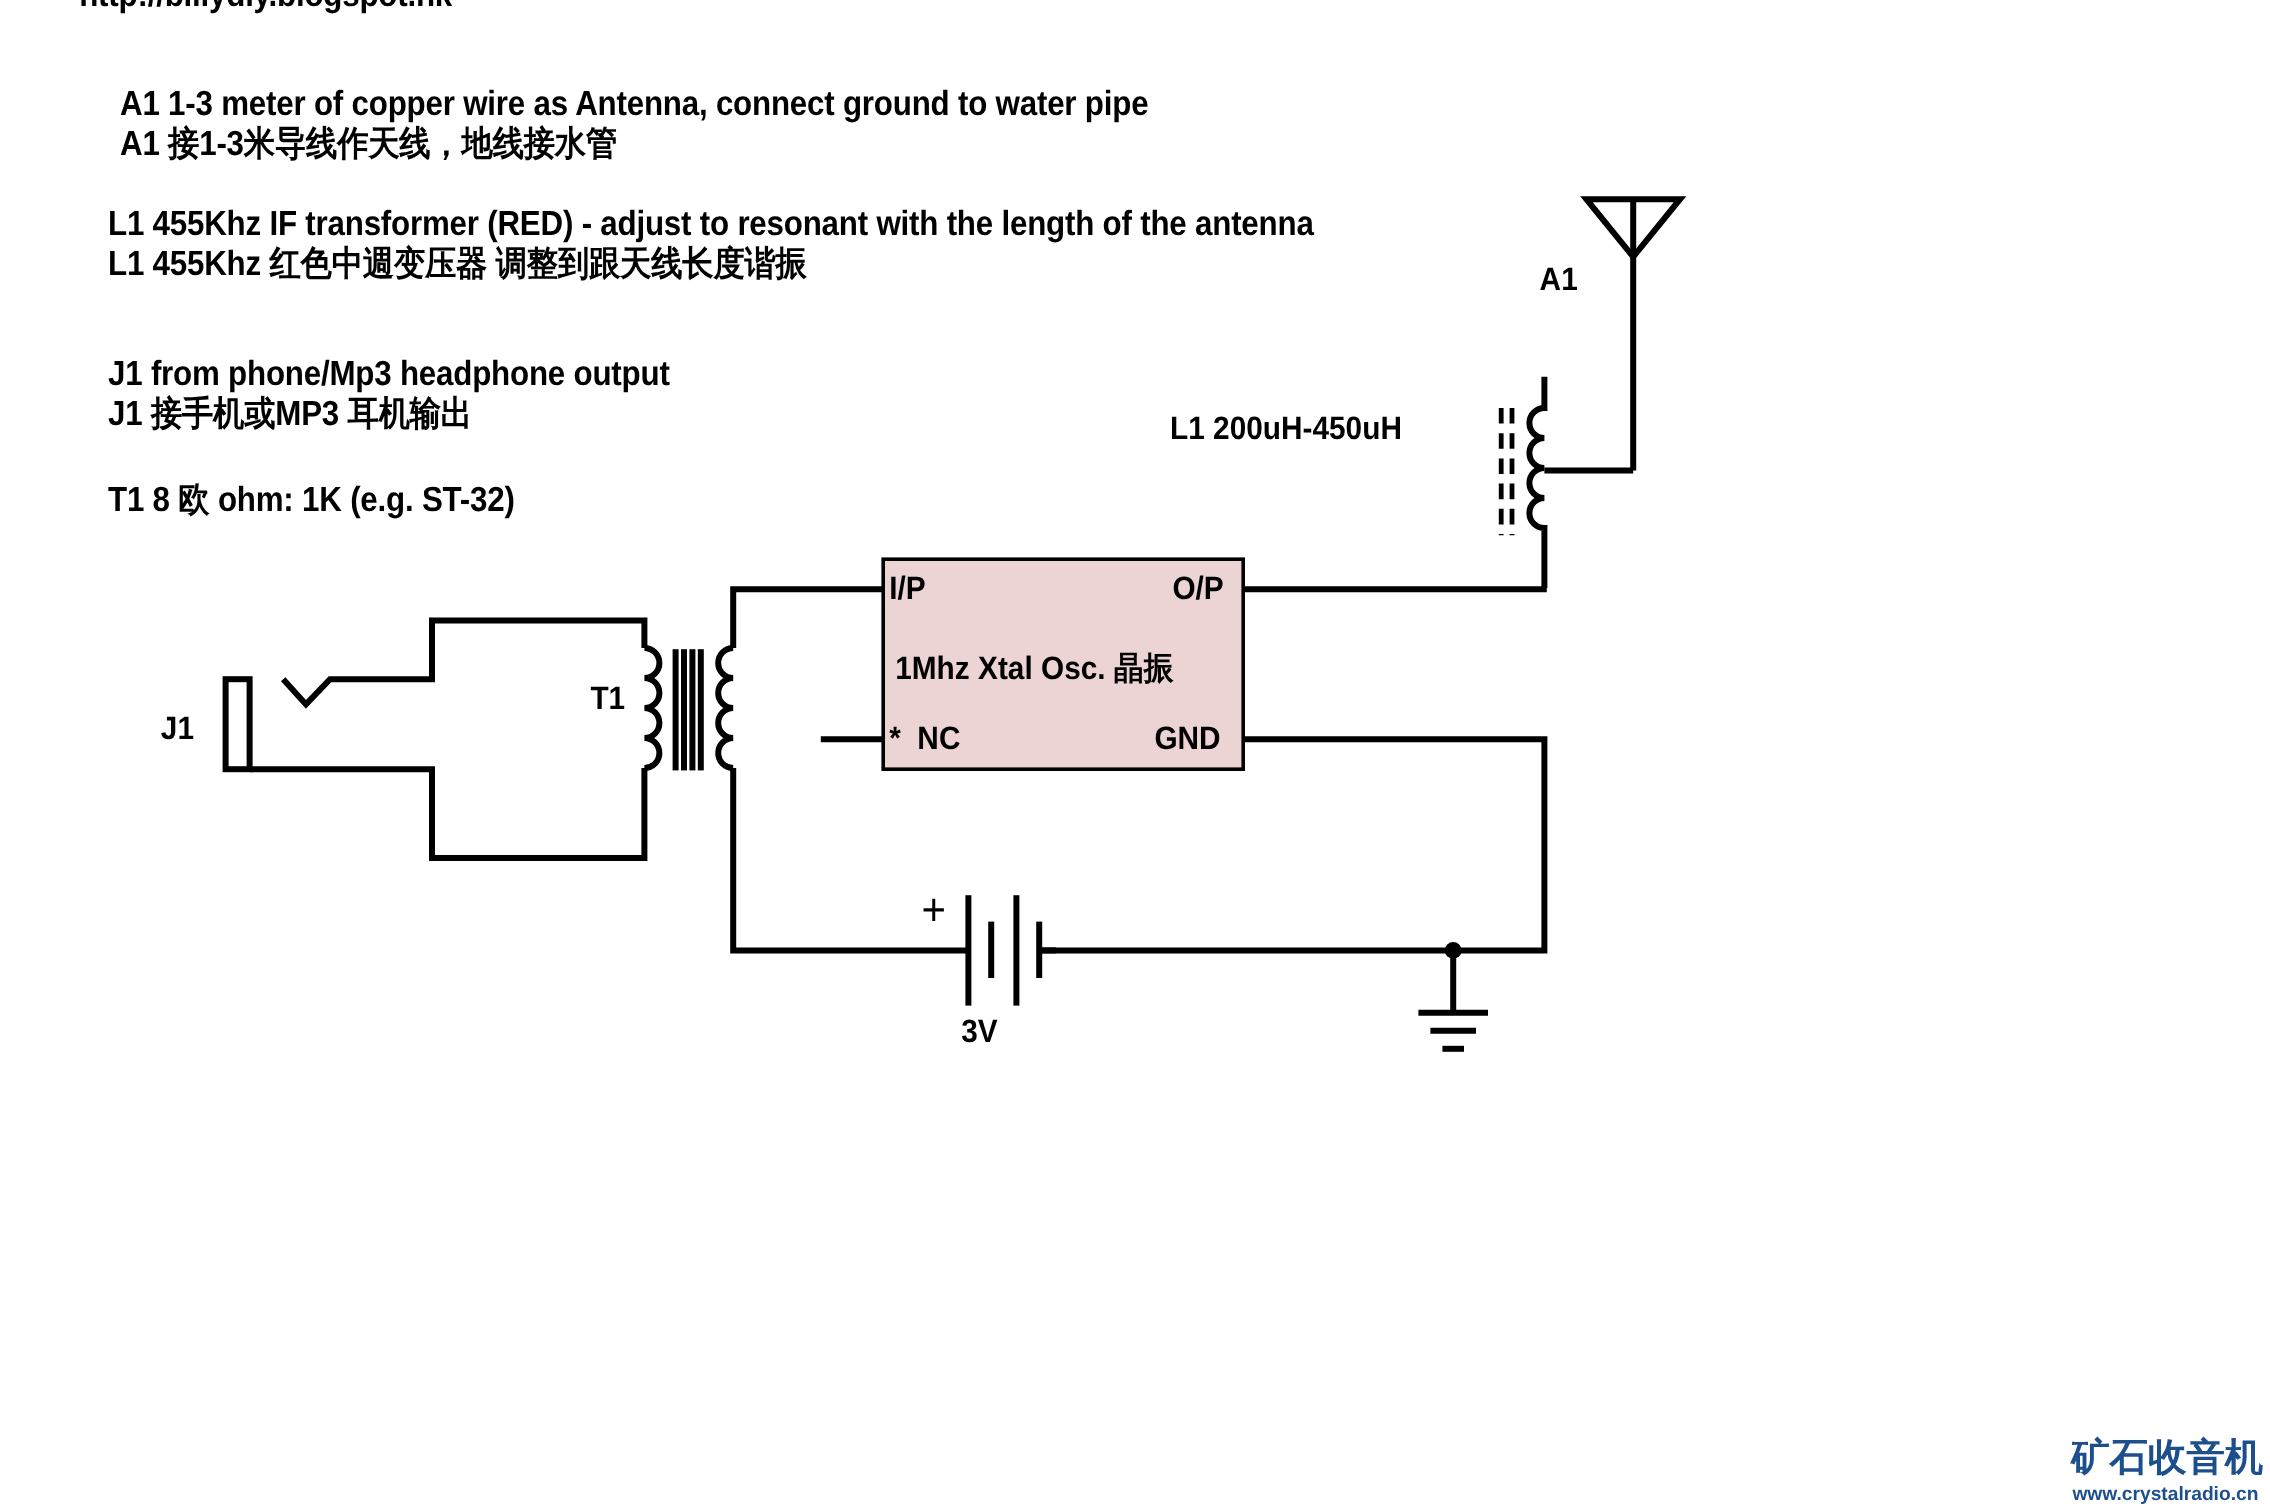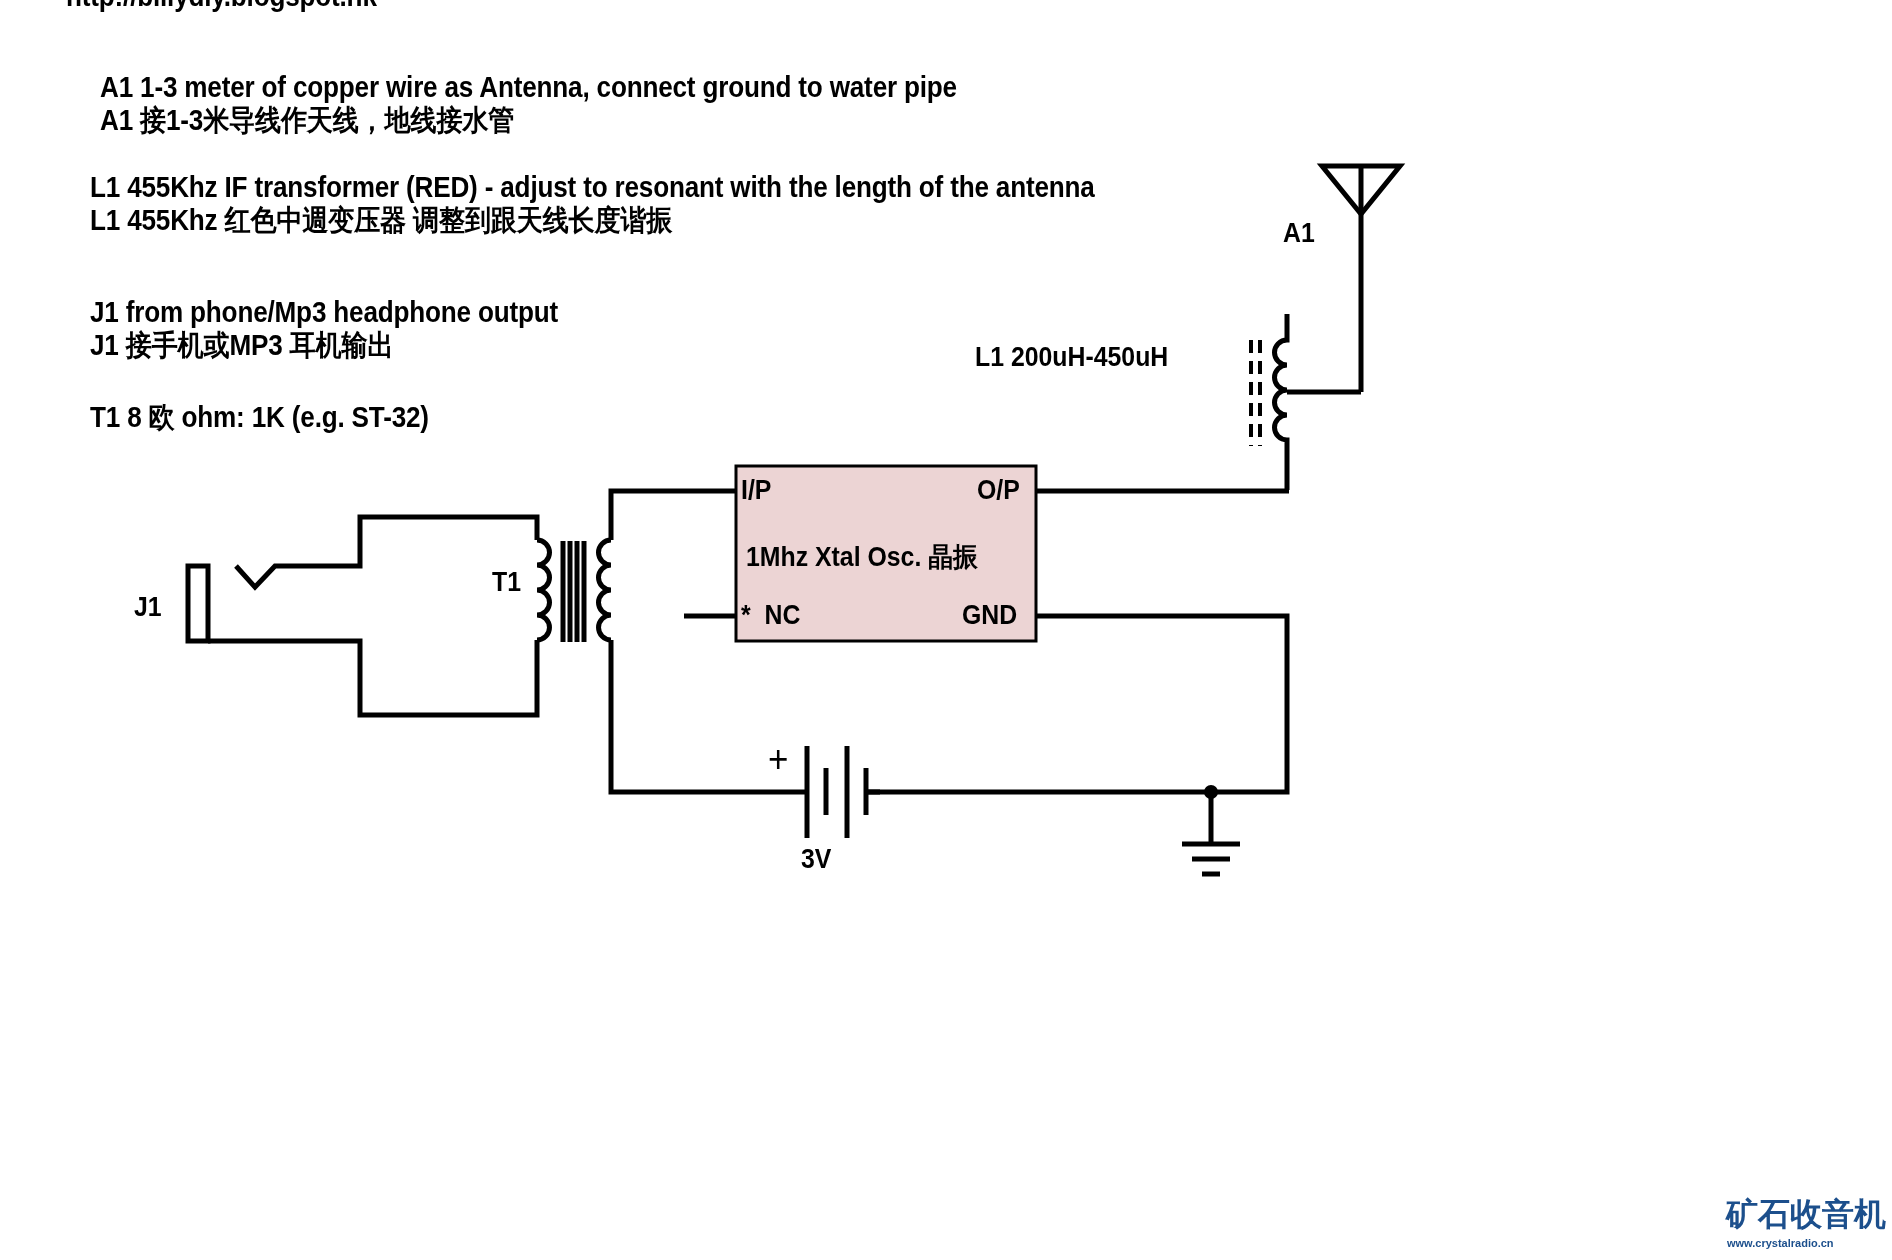--- a/index.html
+++ b/index.html
@@ -6,21 +6,21 @@
   body { width: 1892px; height: 1260px; position: relative; overflow: hidden;
          font-family: "Liberation Sans", sans-serif; color: #000; }
   .note { position: absolute; font-weight: bold; font-size: 29px; white-space: nowrap;
           transform-origin: 0 0; transform: scaleX(0.9); line-height: 1; letter-spacing: -0.2px; }
   .lbl { position: absolute; font-weight: bold; font-size: 27px; white-space: nowrap; line-height: 1;
          transform-origin: 0 0; transform: scaleX(0.92); }
   svg#schematic { position: absolute; left: 0; top: 0; }
   .wire { stroke: #000; stroke-width: 5; fill: none; stroke-linecap: butt; stroke-linejoin: miter; }
   .logo-cn { position: absolute; left: 1726px; top: 1198px; font-size: 32px; font-weight: bold;
              color: #1c4f8c; letter-spacing: 0px; white-space: nowrap; line-height: 1; text-align: right; }
-  .logo-url { position: absolute; left: 1727px; top: 1238px; font-size: 11px; font-weight: bold;
+  .logo-url { position: absolute; left: 1727px; top: 1238px; font-size: 16px; font-weight: bold;
               color: #1c4f8c; white-space: nowrap; line-height: 1; }
 </style>
 </head>
 <body>
 
 <div class="note" style="left:66px; top:-18px;">http://billydiy.blogspot.hk</div>
 
 <div class="note" style="left:100px; top:73px;">A1 1-3 meter of copper wire as Antenna, connect ground to water pipe</div>
 <div class="note" style="left:100px; top:106px;">A1 接1-3米导线作天线，地线接水管</div>
 <div class="note" style="left:90px; top:173px;">L1 455Khz IF transformer (RED) - adjust to resonant with the length of the antenna</div>

